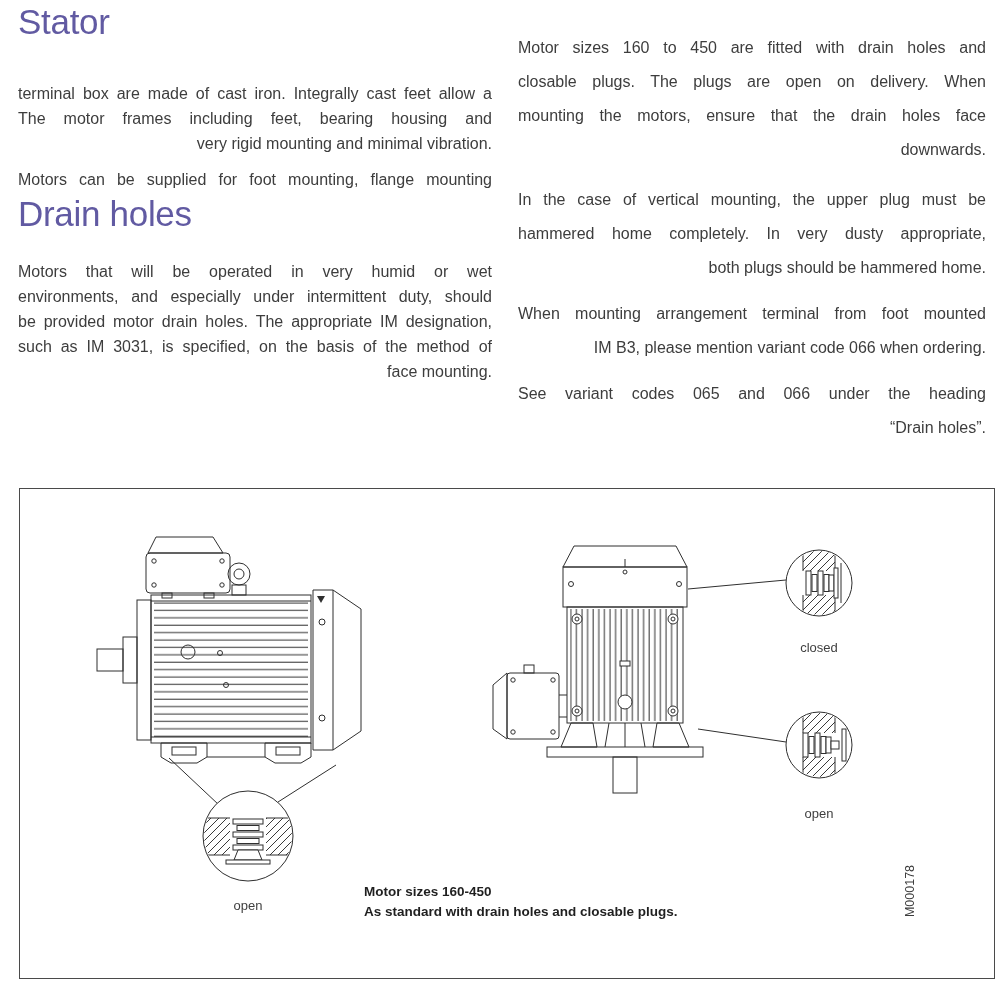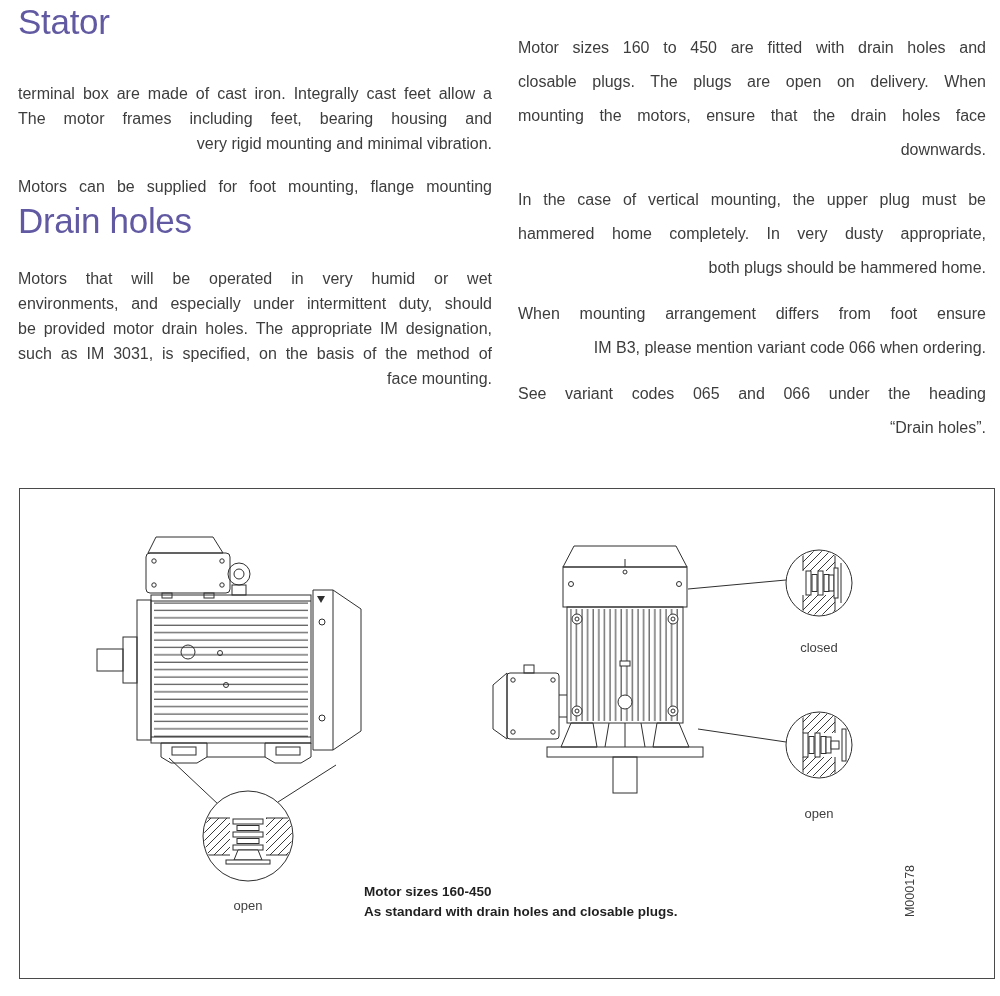--- a/index.html
+++ b/index.html
@@ -13,21 +13,21 @@
   }
   .col{position:absolute;font-size:16px;}
   h1{font-size:35px;font-weight:400;color:var(--heading);margin:0;line-height:44px;letter-spacing:-0.3px;}
   .para{margin:0;}
   .ln{line-height:25px;white-space:nowrap;text-align:right;}
   .rcol .ln{line-height:24px;margin-top:10px;}
   .ln-j{text-align:justify;text-align-last:justify;}
   #left-col{left:18px;top:0;width:474px;}
   #right-col{left:518px;top:26px;width:468px;}
   .mt-p1{margin-top:37px;}
-  .mt-p2{margin-top:18px;}
+  .mt-p2{margin-top:11px;}
   .mt-h2{}
   .mt-p3{margin-top:23px;}
   .rgap{margin-top:26px;}
   .rgap2{margin-top:22px;}
   #figure-box{
     position:absolute;left:19px;top:488px;width:976px;height:491px;
     border:1px solid var(--border);background:#fff;
   }
   svg{display:block;}
   .figlabel{font-size:13px;fill:var(--label);font-family:"Liberation Sans",sans-serif;}
@@ -63,21 +63,21 @@
       <div class="ln ln-j">closable plugs. The plugs are open on delivery. When</div>
       <div class="ln ln-j">mounting the motors, ensure that the drain holes face</div>
       <div class="ln">downwards.</div>
     </div>
   <div class="para rgap">
       <div class="ln ln-j">In the case of vertical mounting, the upper plug must be</div>
       <div class="ln ln-j">hammered home completely. In very dusty appropriate,</div>
       <div class="ln">both plugs should be hammered home.</div>
     </div>
   <div class="para rgap2">
-      <div class="ln ln-j">When mounting arrangement differs from foot ensure</div>
+      <div class="ln ln-j">When mounting arrangement terminal from foot mounted</div>
       <div class="ln">IM B3, please mention variant code 066 when ordering.</div>
     </div>
   <div class="para rgap2">
       <div class="ln ln-j">See variant codes 065 and 066 under the heading</div>
       <div class="ln">“Drain holes”.</div>
     </div>
 </div>
 
 <div id="figure-box">
 <svg width="974" height="489" viewBox="0 0 974 489">

